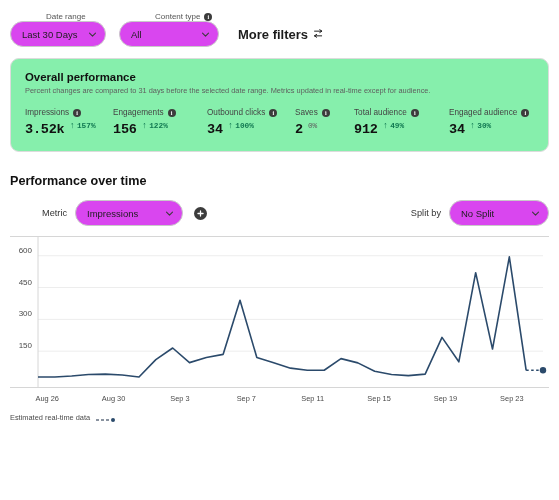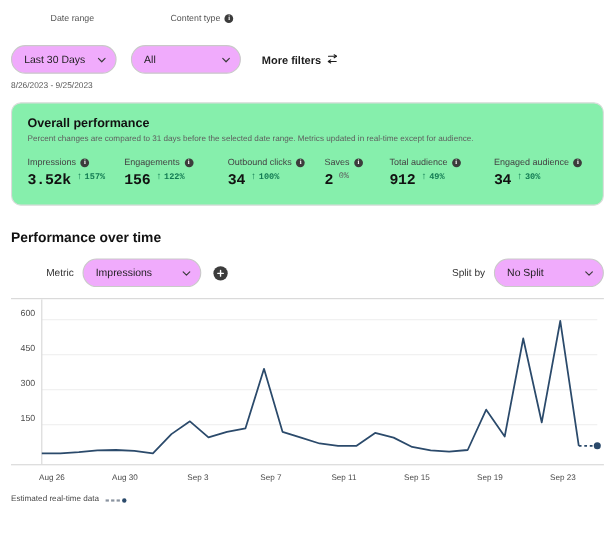--- a/index.html
+++ b/index.html
@@ -20,33 +20,33 @@
   }
   .page-sub {
     font-size: 8.6px; line-height: 1.32; color: #5e5e5e;
     max-width: 320px; margin-bottom: 14px;
   }
 
   
   .filters { display: flex; align-items: flex-end; gap: 13px; margin-top: 12px; }
   .field { display: flex; flex-direction: column; }
   .field-label {
-    font-size: 8px; color: #555; margin-bottom: 20px;
+    font-size: 8px; color: #555; margin-bottom: 0;
     display: flex; align-items: center; gap: 4px; padding-left: 36px;
   }
   .select {
     width: 96px; height: 26px; border: 1px solid #c9c9c9; border-radius: 14px;
-    background: #f0abfc; display: flex; align-items: center; justify-content: space-between;
+    background: #d946ef; display: flex; align-items: center; justify-content: space-between;
     padding: 0 9px 0 11px; font-size: 9.5px; color: #1d1d1d; cursor: pointer;
   }
   .select.wide { width: 100px; }
   .chev { width: 8px; height: 8px; flex: none; }
   .chev svg { display: block; }
   .more-filters {
-    display: flex; align-items: center; gap: 5px; font-size: 10px; font-weight: 600;
+    display: flex; align-items: center; gap: 5px; font-size: 13px; font-weight: 600;
     color: #1d1d1d; margin-bottom: 5px; cursor: pointer; margin-left: 6px;
   }
   .daterange-note { font-size: 7.6px; color: #555; margin-top: 6px; }
 
   
   .info-icon {
     width: 8px; height: 8px; border-radius: 50%; background: #3c3c3c;
     display: inline-flex; align-items: center; justify-content: center;
     color: #fff; font-size: 6px; font-weight: 700; line-height: 1;
     font-family: "Liberation Serif", serif; flex: none;
@@ -135,21 +135,20 @@
       <span>
         <svg viewBox="0 0 14 14" width="11" height="11">
           <path d="M2 4 H11 M2 10 H11" stroke="#1d1d1d" stroke-width="1.25" stroke-linecap="round"></path>
           <path d="M8.6 2.2 L11.4 4 L8.6 5.8" fill="none" stroke="#1d1d1d" stroke-width="1.25" stroke-linecap="round" stroke-linejoin="round"></path>
           <path d="M4.6 8.2 L1.8 10 L4.6 11.8" fill="none" stroke="#1d1d1d" stroke-width="1.25" stroke-linecap="round" stroke-linejoin="round"></path>
         </svg>
       </span>
     </div>
   </div>
 
-  <div class="daterange-note">8/26/2023 - 9/25/2023</div>
 
   <div class="card">
     <div class="card-title">Overall performance</div>
     <div class="card-sub">Percent changes are compared to 31 days before the selected date range. Metrics updated in real-time except for audience.</div>
     <div class="metrics">
 
       <div class="metric" style="width:88px">
         <div class="metric-label">
           <span>Impressions</span>
           <span class="info-icon">i</span>

